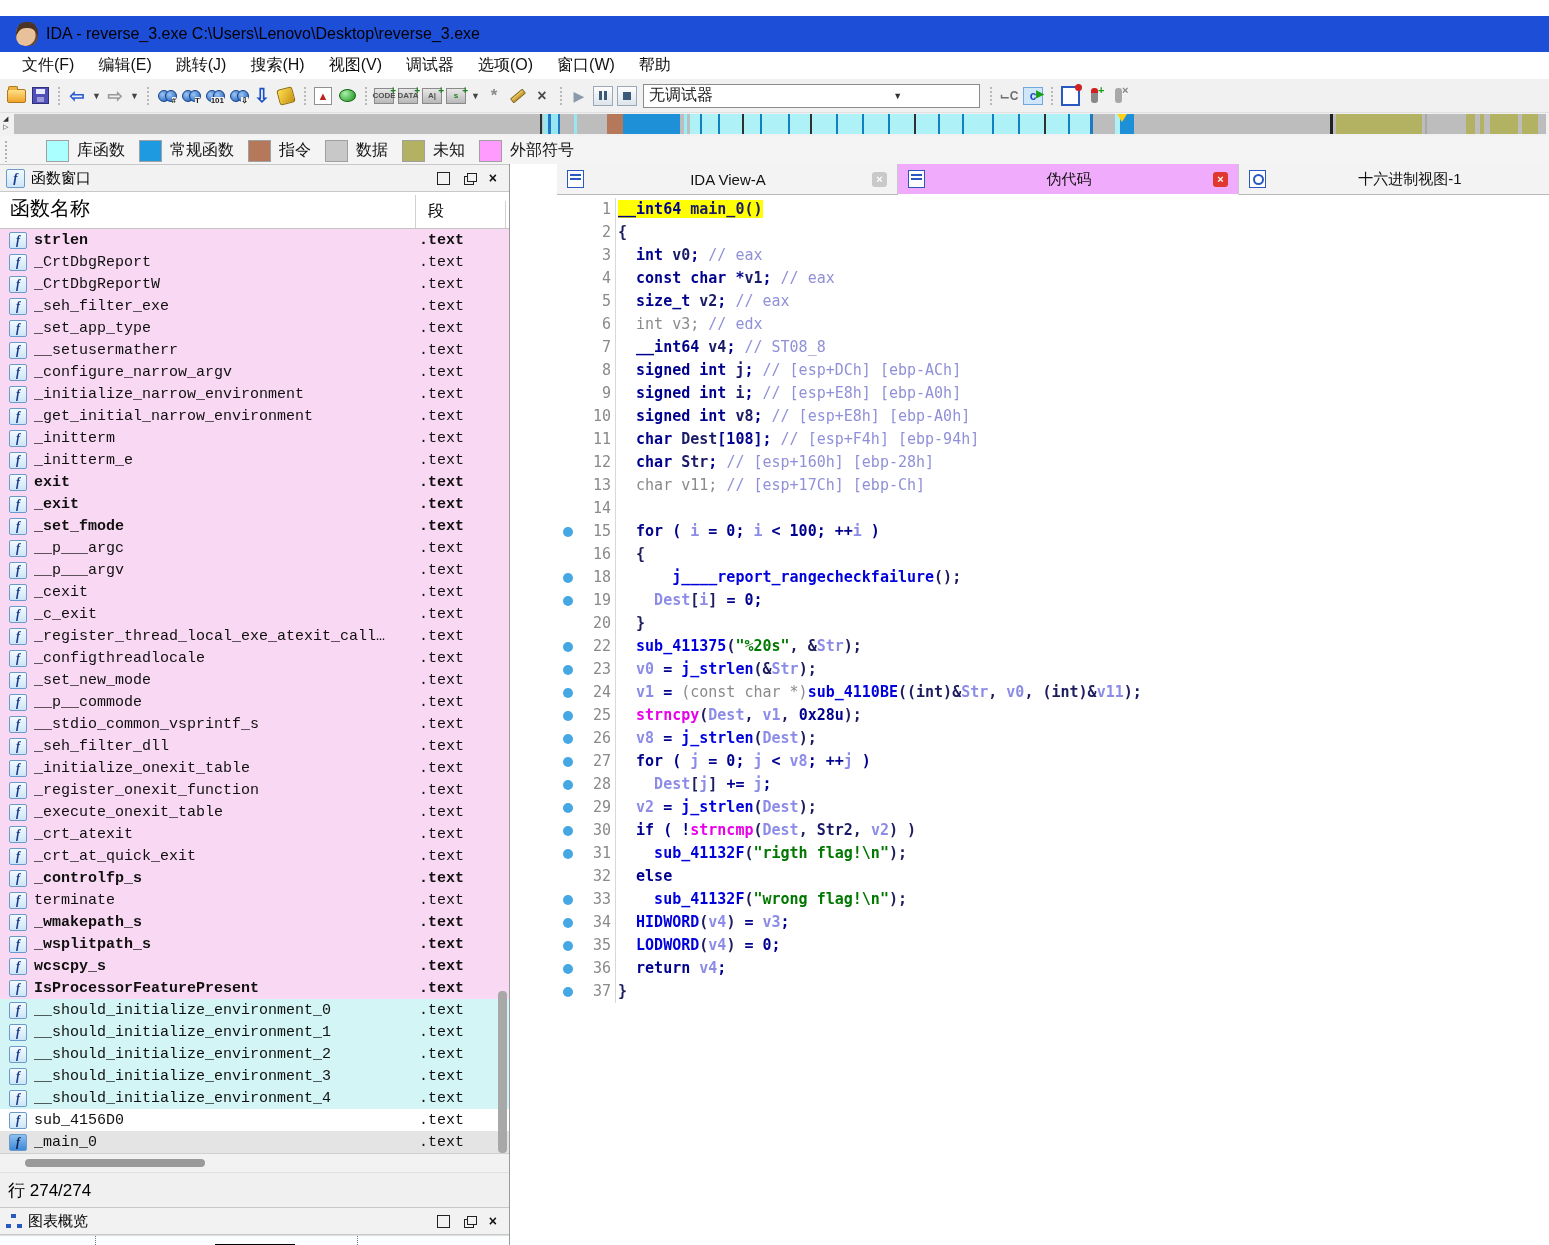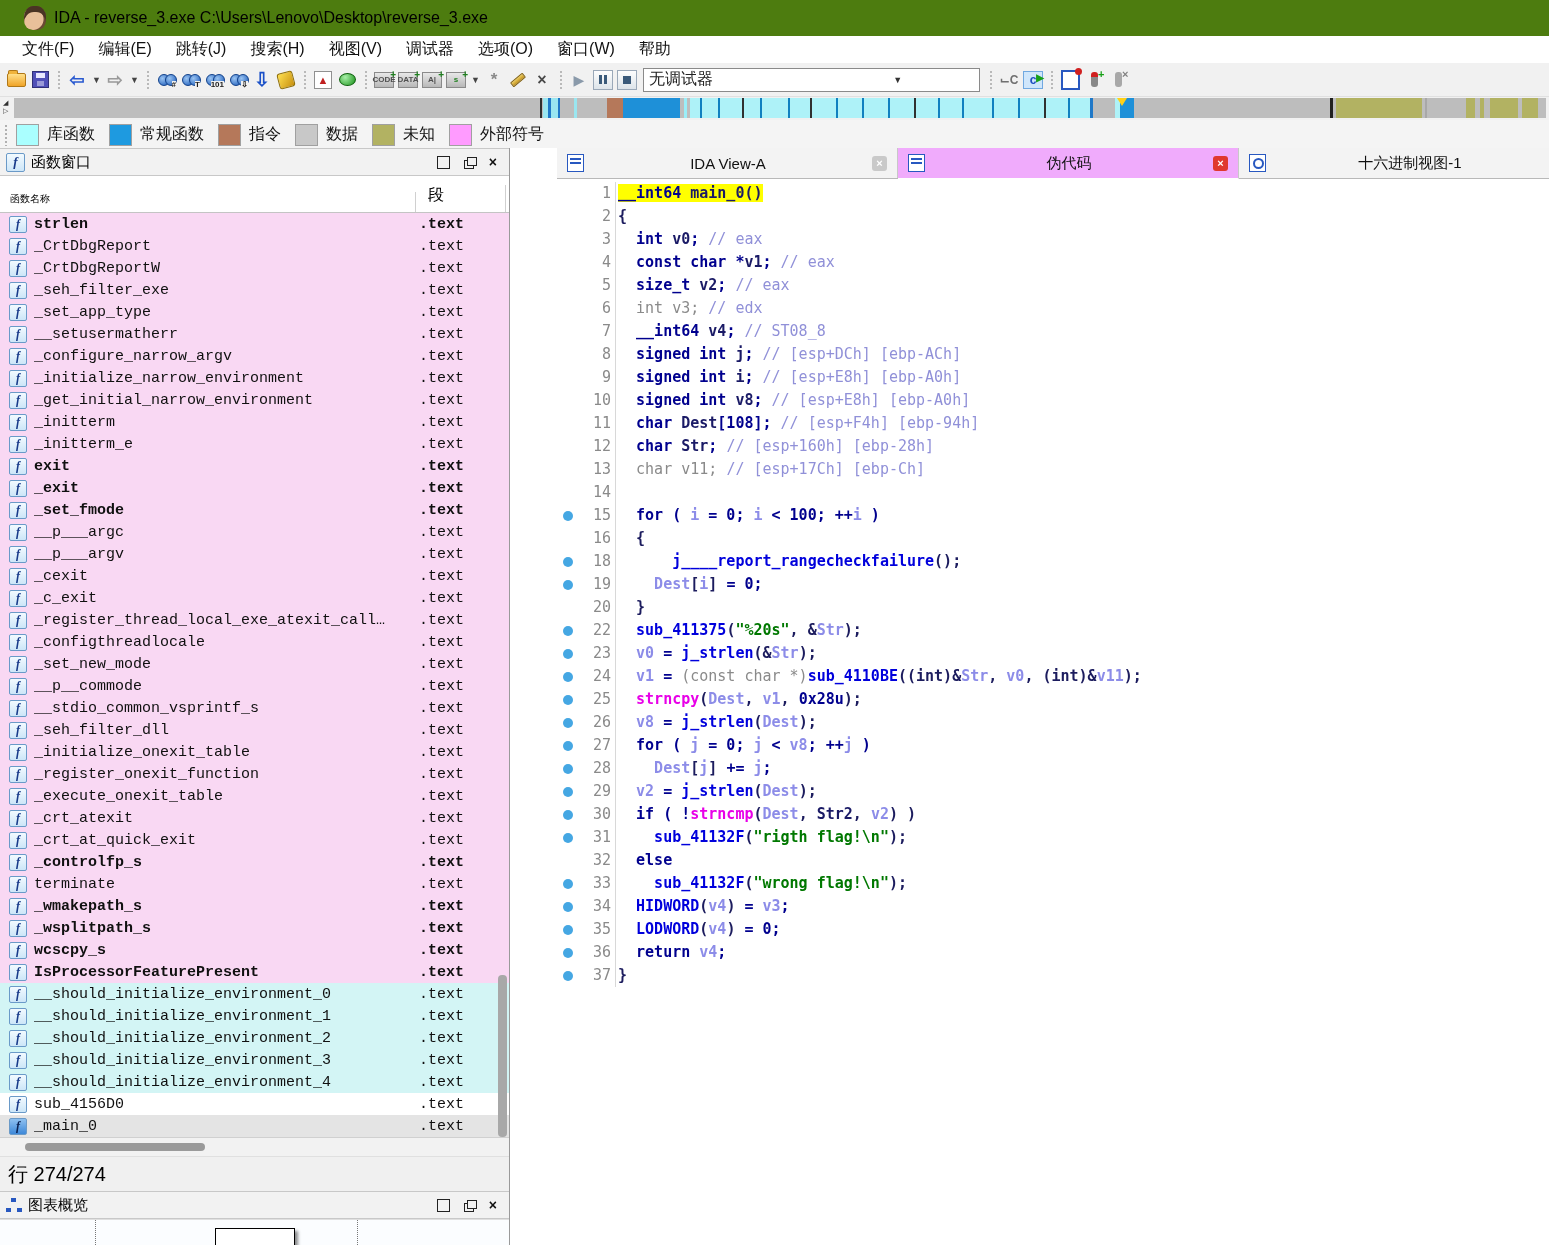--- a/index.html
+++ b/index.html
@@ -1,21 +1,21 @@
 <!DOCTYPE html>
 <html><head>
 <meta charset="utf-8">
 <style>
   html,body{margin:0;padding:0;}
   body{width:1549px;height:1245px;overflow:hidden;background:#fff;
        font-family:"Liberation Sans",sans-serif;-webkit-font-smoothing:antialiased;}
   .window{position:relative;width:1549px;height:1245px;background:#fff;}
 
   
-  .titlebar{height:36px;display:flex;align-items:center;padding-left:24px;background:#4d7c0f;}
+  .titlebar{height:36px;display:flex;align-items:center;padding-left:16px;background:#1d4ed8;margin-top:16px;}
   .app-icon{width:22px;height:24px;border-radius:45% 45% 40% 40%;
     background:radial-gradient(circle at 40% 55%,#e8c09a 0 55%,#6a4a34 60% 100%);
     box-shadow:inset 0 6px 0 #4a3424;margin-right:8px;}
   .title-text{font-size:16px;color:#000;}
   .menubar{height:27px;display:flex;align-items:center;gap:0;background:#fff;padding-left:10px;}
   .menu-item{font-size:16px;color:#111;padding:2px 12px;cursor:default;}
   .toolbar{height:33px;background:#f1f1f1;display:flex;align-items:center;border-bottom:1px solid #e0e0e0;padding-left:4px;}
   .tb-sep{width:7px;height:22px;margin:0 3px;
     background-image:radial-gradient(circle,#b9b9b9 1px,transparent 1.2px);
     background-size:4px 4px;background-position:center;background-repeat:repeat-y;}
@@ -90,36 +90,36 @@
   .wb.float:after{content:"";position:absolute;left:3px;top:0;width:8px;height:7px;border:1px solid #222;background:#f2f2f2;}
   .wb.close{border:none;font-size:14px;line-height:11px;color:#111;font-weight:bold;width:auto;}
 
   .ficon{width:17px;height:17px;border:1px solid #6a9ac8;border-radius:2px;
     background:linear-gradient(#f2faff,#cde6f8);color:#183a8a;
     font-family:"Liberation Serif",serif;font-style:italic;font-weight:bold;font-size:13px;
     display:flex;align-items:center;justify-content:center;flex:none;}
   .ficon.sel{background:linear-gradient(#8ec0f0,#3d88d8);color:#0a2050;}
 
   .col-head{height:36px;display:flex;align-items:flex-end;background:#fff;border-bottom:1px solid #c4c4c4;position:relative;}
-  .col-head .c1{width:405px;font-size:10px;color:#000;padding:0 0 6px 10px;border-right:1px solid #d0d0d0;}
+  .col-head .c1{width:405px;font-size:20px;color:#000;padding:0 0 6px 10px;border-right:1px solid #d0d0d0;}
   .col-head .c2{width:77px;font-size:16px;color:#000;padding:0 0 6px 12px;border-right:1px solid #d0d0d0;}
 
   .fn-list{height:924px;overflow:hidden;position:relative;background:#fff;border-bottom:1px solid #d0d0d0;}
   .fn-row{height:22px;display:flex;align-items:center;font-family:"Liberation Mono",monospace;font-size:15px;color:#101010;}
   .fn-row .ficon{width:16px;height:15px;font-size:12px;margin:0 7px 0 9px;}
   .fn-row .nm{width:372px;white-space:nowrap;overflow:hidden;}
   .fn-row .sg{width:90px;padding-left:13px;}
   .fn-row.bold .nm,.fn-row.bold .sg{font-weight:bold;}
   .bg-pink{background:#f9d8f3;} .bg-cyan{background:#d3f5f5;} .bg-white{background:#ffffff;} .bg-sel{background:#e4e4e4;}
   .vthumb{position:absolute;right:2px;width:9px;border-radius:4px;background:#a8a8a8;}
 
   .hscroll{height:18px;background:#f2f2f2;position:relative;border-bottom:1px solid #e0e0e0;}
   .hthumb{position:absolute;left:25px;top:5px;width:180px;height:8px;border-radius:4px;background:#9a9a9a;}
 
-  .fn-status{height:34px;background:#f0f0f0;display:flex;align-items:center;padding-left:8px;font-size:20px;color:#000;}
+  .fn-status{height:34px;background:#f0f0f0;display:flex;align-items:center;padding-left:8px;font-size:17px;color:#000;}
 
   .graph-strip{flex:1;background:#fbfdff;position:relative;overflow:hidden;border-top:1px solid #e0e0e0;}
   .gdot{position:absolute;top:0;bottom:0;border-left:1px dotted #777;}
   .gnode{position:absolute;left:215px;top:8px;width:78px;height:30px;background:#fff;border:1px solid #000;box-shadow:3px 3px 3px rgba(0,0,0,.45);}
   .gficon{width:16px;height:14px;position:relative;flex:none;}
   .gficon i{position:absolute;width:5px;height:4px;background:#2858c0;}
   .gficon i:nth-child(1){left:5px;top:0;} .gficon i:nth-child(2){left:0;bottom:0;} .gficon i:nth-child(3){right:0;bottom:0;}
 
   
   .tabbar{height:30px;background:#ededed;display:flex;border-bottom:1px solid #b8b8b8;}
@@ -336,21 +336,21 @@
         <div class="seg" style="left: 1452px; width: 9px; background: rgb(178, 178, 98);"></div>
         <div class="seg" style="left: 1466px; width: 4px; background: rgb(178, 178, 98);"></div>
         <div class="seg" style="left: 1476px; width: 28px; background: rgb(178, 178, 98);"></div>
         <div class="seg" style="left: 1508px; width: 16px; background: rgb(178, 178, 98);"></div>
         <div class="nav-marker" style="left: 1103px;"></div>
       </div>
   </div>
 
   <div class="legendbar">
     <div class="legend-handle"></div>
-    <span id="legend" style="display: flex;">
+    <span id="legend" style="display: flex; margin-left: 30px;">
         <span class="legend-item">
           <span class="legend-swatch" style="background: rgb(170, 255, 255);"></span>
           <span class="legend-label">库函数</span>
         </span>
         <span class="legend-item">
           <span class="legend-swatch" style="background: rgb(30, 154, 224);"></span>
           <span class="legend-label">常规函数</span>
         </span>
         <span class="legend-item">
           <span class="legend-swatch" style="background: rgb(181, 120, 90);"></span>

